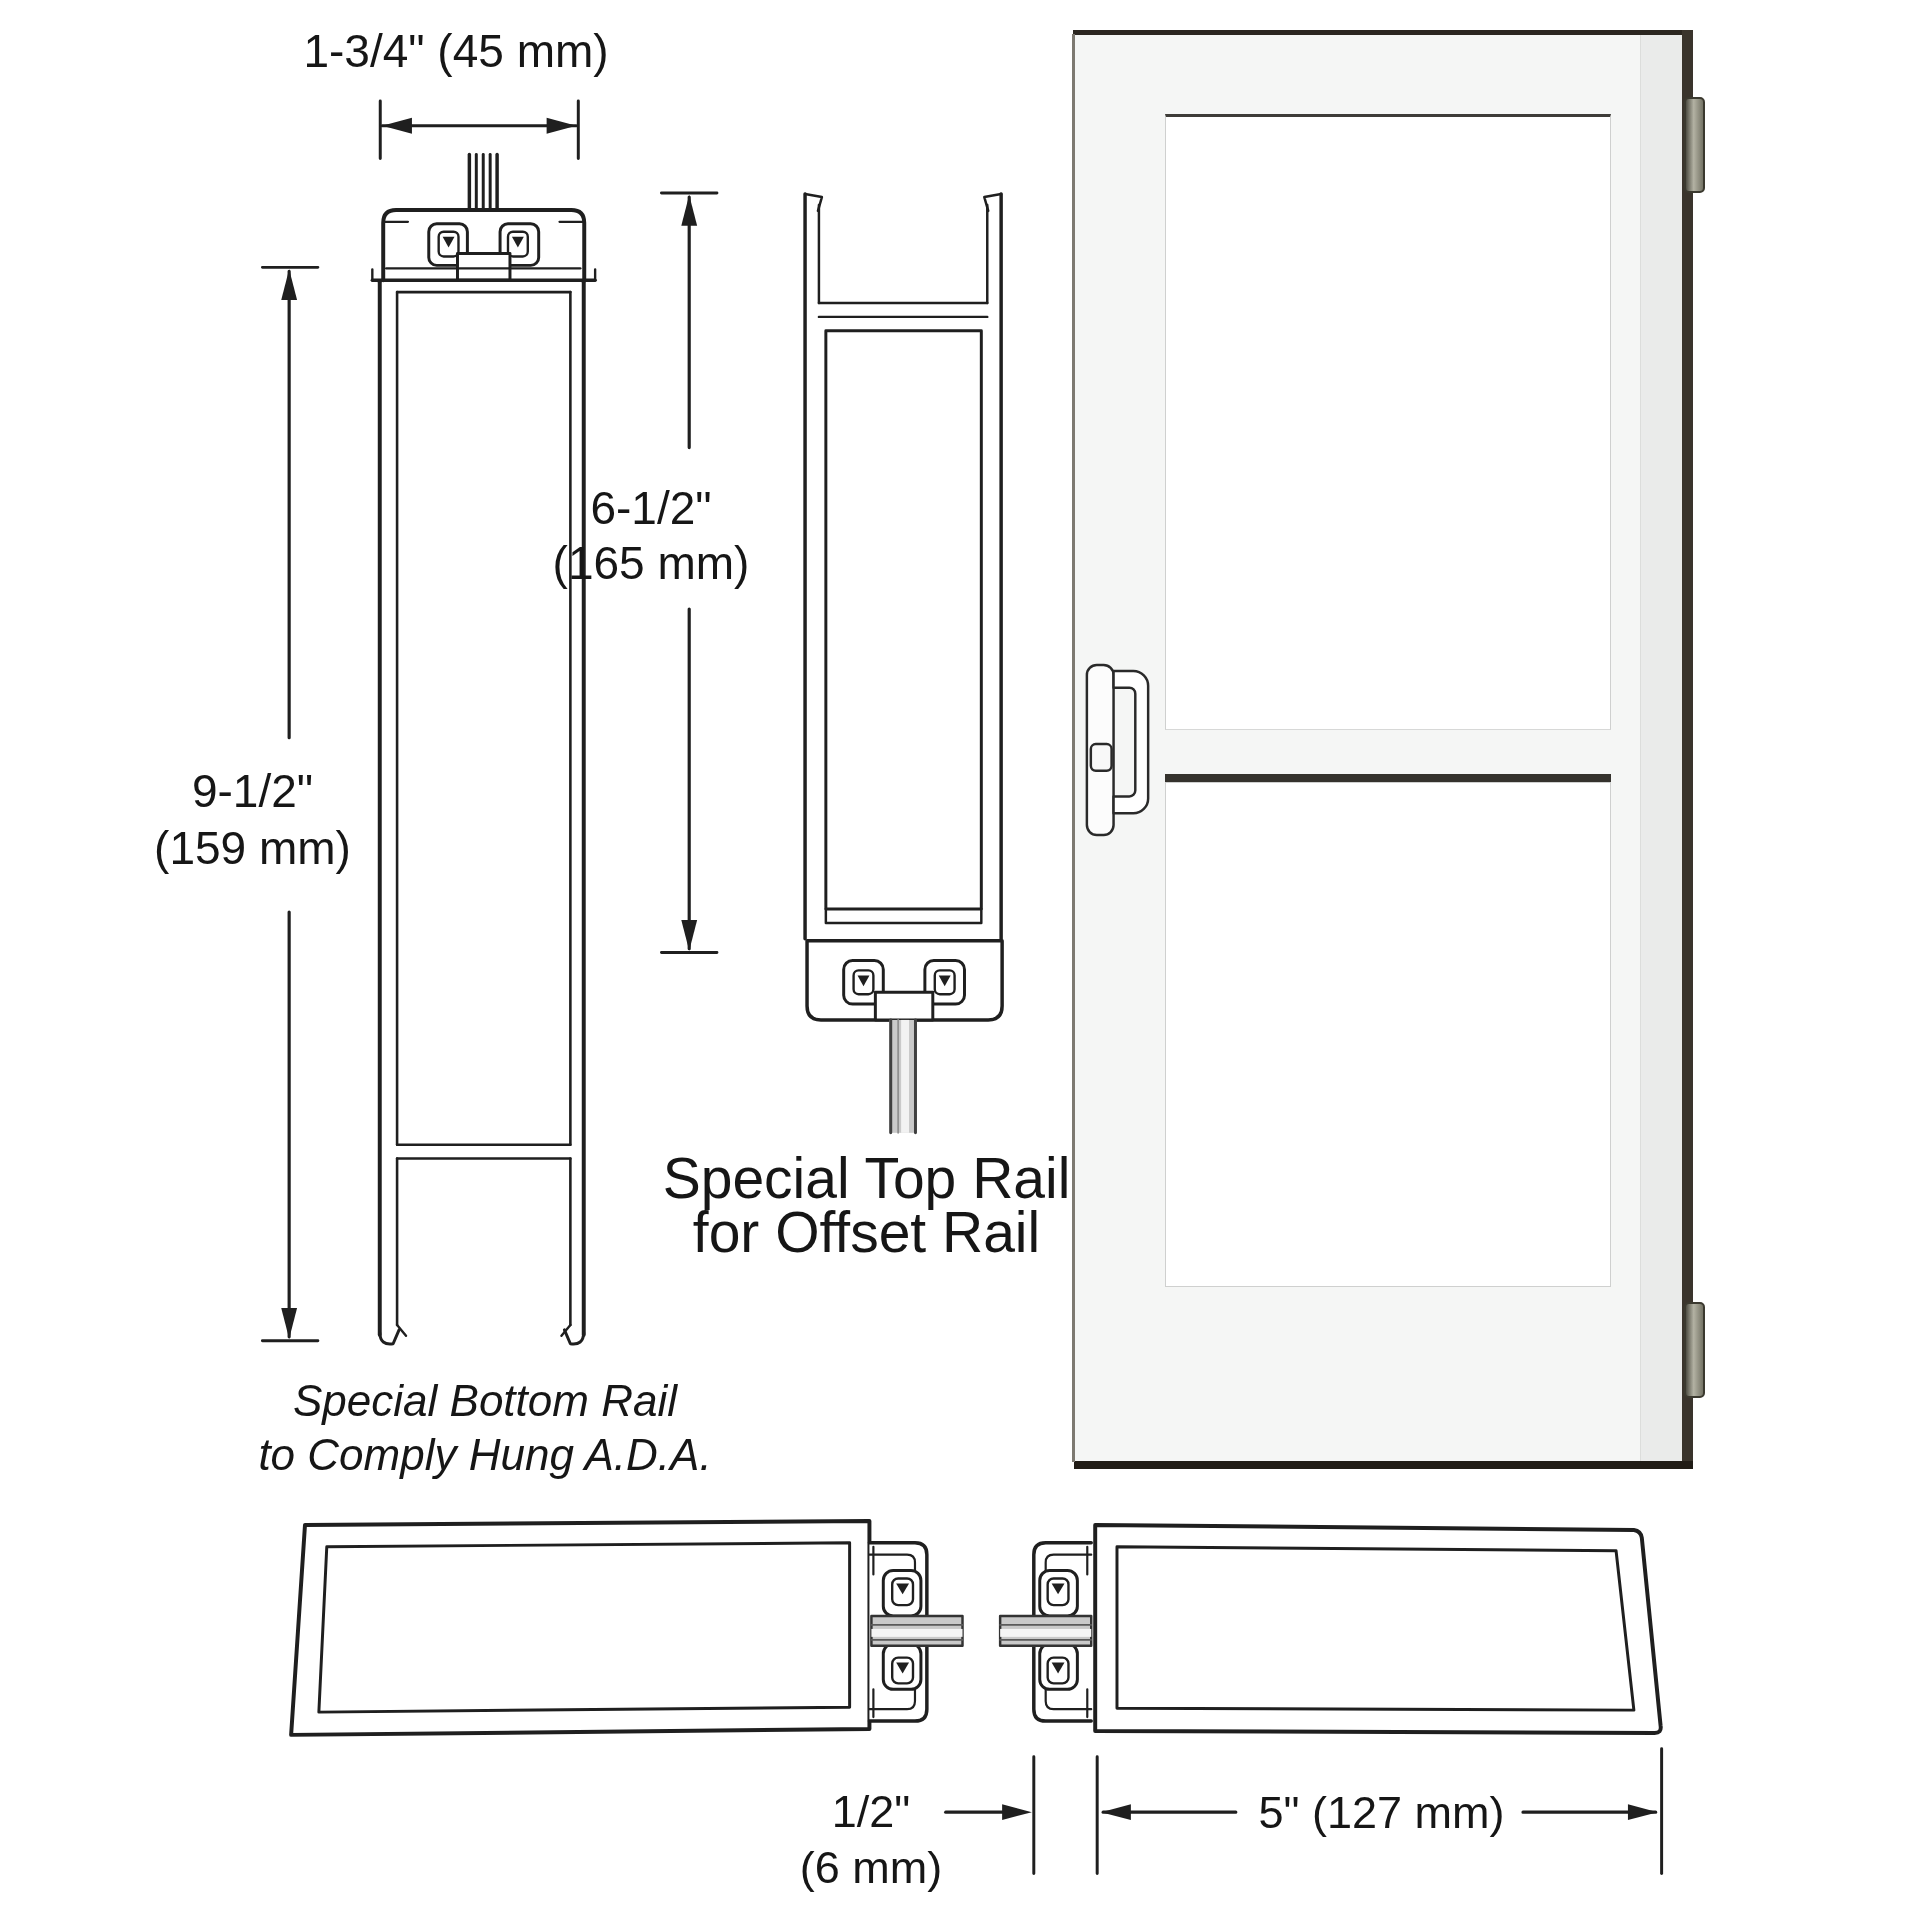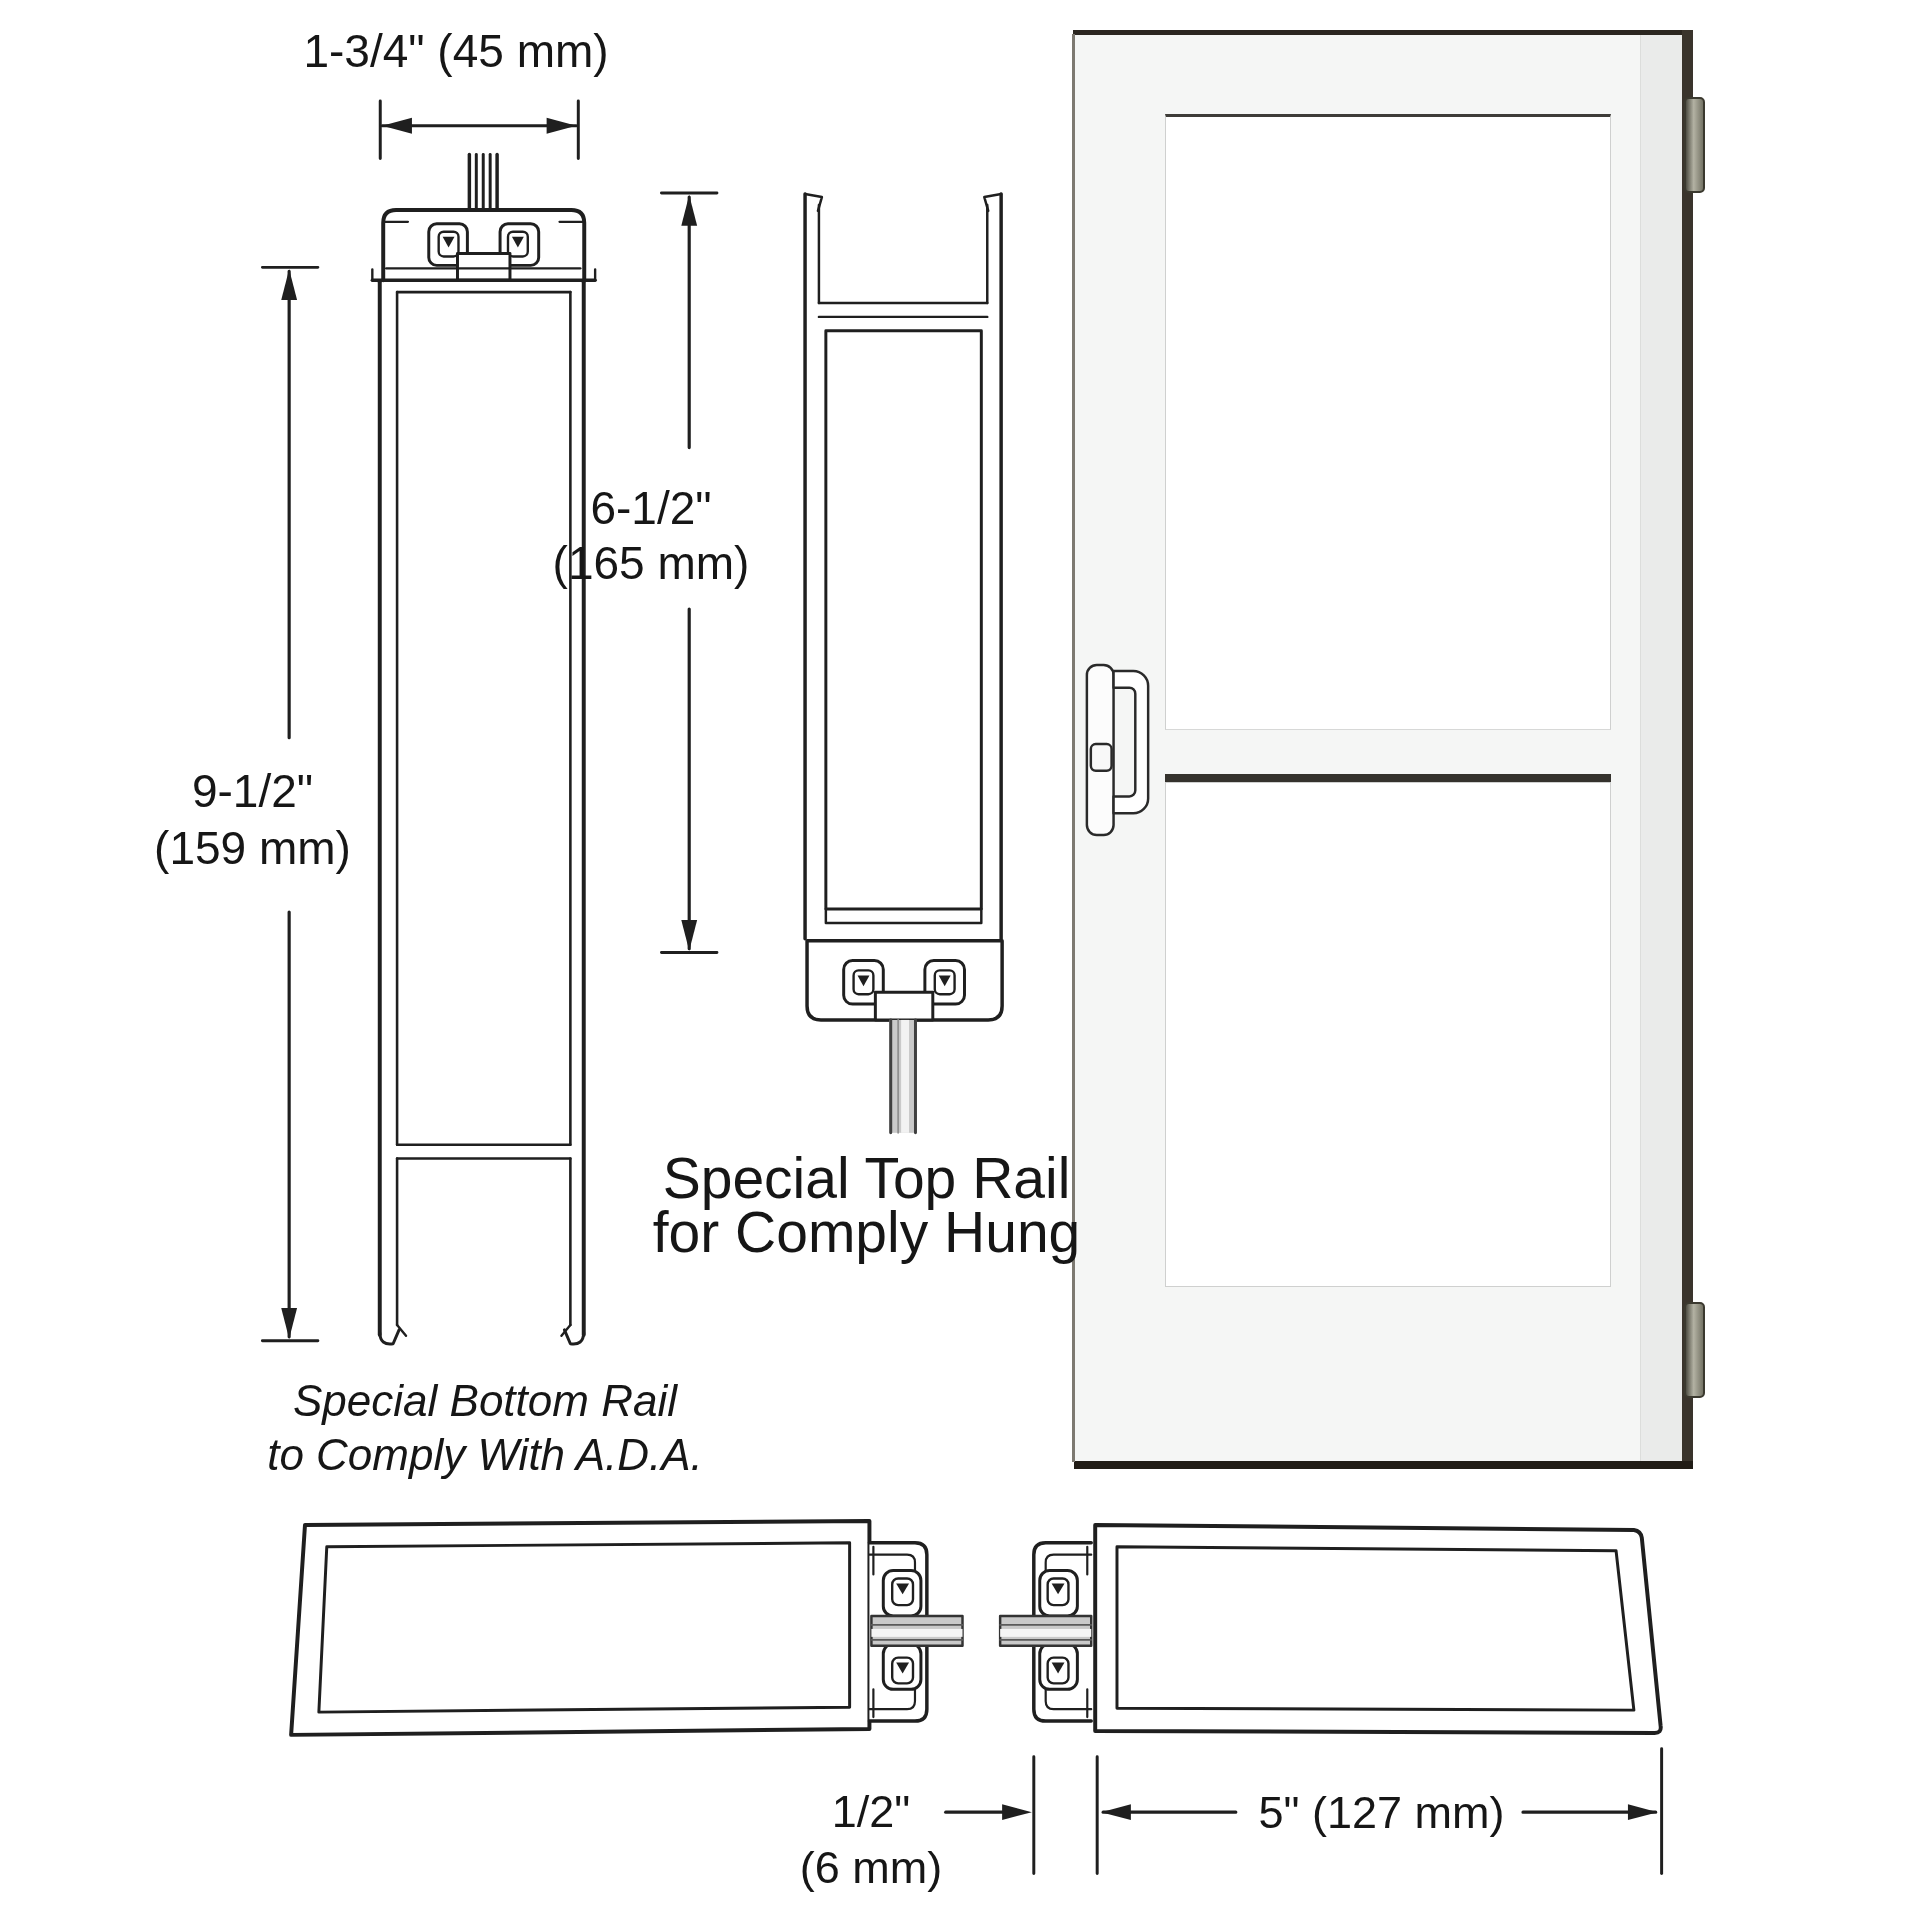--- a/index.html
+++ b/index.html
@@ -213,26 +213,26 @@
     <div>(159 mm)</div>
   </div>
 
   <div class="lbl" id="lbl-top-rail-height">
     <div>6-1/2"</div>
     <div>(165 mm)</div>
   </div>
 
   <div class="lbl" id="lbl-top-caption">
     <div>Special Top Rail</div>
-    <div>for Comply Hung</div>
+    <div>for Offset Rail</div>
   </div>
 
   <div class="lbl" id="lbl-bottom-caption">
     <div>Special Bottom Rail</div>
-    <div>to Comply With A.D.A.</div>
+    <div>to Comply Hung A.D.A.</div>
   </div>
 
   <div class="lbl" id="lbl-gap">
     <div>1/2"</div>
     <div>(6 mm)</div>
   </div>
 
   <div class="lbl" id="lbl-stile-width">
     <div>5" (127 mm)</div>
   </div>

